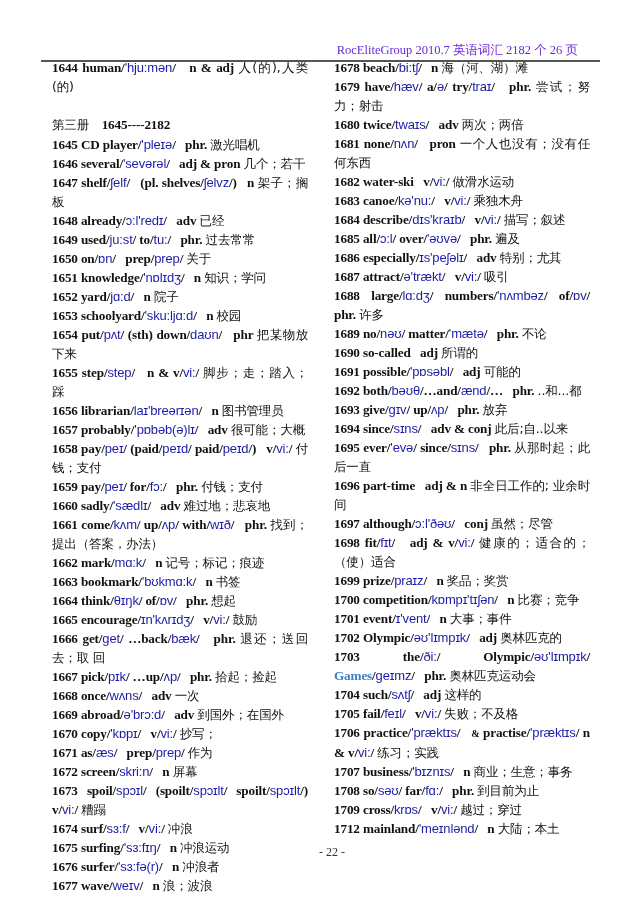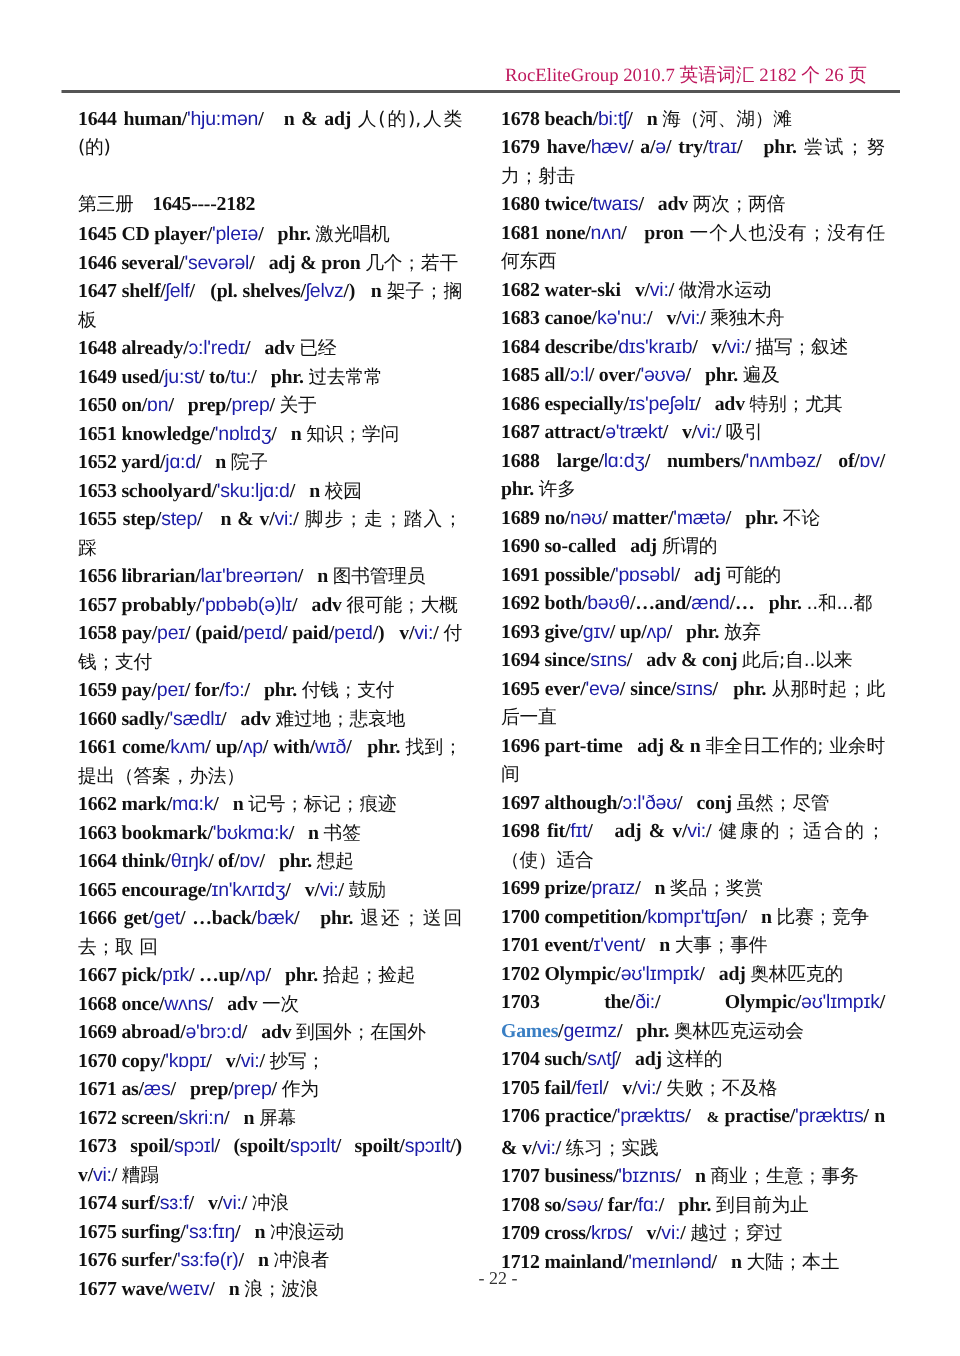--- a/index.html
+++ b/index.html
@@ -1,21 +1,21 @@
 <!DOCTYPE html>
 <html><head>
 <meta charset="utf-8">
 <style>
   html, body { margin: 0; padding: 0; background: #ffffff; }
   body { width: 640px; height: 904px; position: relative; overflow: hidden;
          font-family: "Liberation Serif", "DejaVu Serif", serif; color: #111; }
   .header { position: absolute; top: 40px; left: 41px; width: 559px; height: 20px;
             border-bottom: 2px solid #555; }
-  .header-text { position: absolute; right: 22px; top: 2px; font-size: 12.5px; color: #be185d; }
-  .col { position: absolute; top: 69px; width: 256px; font-size: 13.2px; line-height: 19px;
+  .header-text { position: absolute; right: 22px; top: 2px; font-size: 12.5px; color: #6d28d9; }
+  .col { position: absolute; top: 58px; width: 256px; font-size: 13.2px; line-height: 19px;
          font-weight: bold; letter-spacing: -0.15px; text-align: justify; }
   .col.left { left: 52px; }
   .col.right { left: 334px; }
   .entry { margin: 0; }
   .entry .ph { color: #1c1ca8; font-family: "Liberation Sans", "DejaVu Sans", sans-serif;
                font-weight: normal; font-size: 13px; }
   .entry .zh { font-weight: normal; font-family: "DejaVu Sans", sans-serif; font-size: 12.5px; }
   .entry .hl { color: #3a7fc4; margin-top: 45px; }
   .entry .sm { font-size: 10px; }
   .spacer { height: 19px; }
@@ -41,20 +41,21 @@
   <div>
       <p class="entry">1645 CD player/<span class="ph">'pleɪə</span>/&nbsp;&nbsp; phr. <span class="zh">激光唱机</span></p>
       <p class="entry">1646 several/<span class="ph">'sevərəl</span>/&nbsp;&nbsp; adj &amp; pron <span class="zh">几个；若干</span></p>
       <p class="entry">1647 shelf/<span class="ph">ʃelf</span>/&nbsp;&nbsp; (pl. shelves/<span class="ph">ʃelvz</span>/)&nbsp;&nbsp; n <span class="zh">架子；搁板</span></p>
       <p class="entry">1648 already/<span class="ph">ɔ:l'redɪ</span>/&nbsp;&nbsp; adv <span class="zh">已经</span></p>
       <p class="entry">1649 used/<span class="ph">ju:st</span>/ to/<span class="ph">tu:</span>/&nbsp;&nbsp; phr. <span class="zh">过去常常</span></p>
       <p class="entry">1650 on/<span class="ph">ɒn</span>/&nbsp;&nbsp; prep/<span class="ph">prep</span>/ <span class="zh">关于</span></p>
       <p class="entry">1651 knowledge/<span class="ph">'nɒlɪdʒ</span>/&nbsp;&nbsp; n <span class="zh">知识；学问</span></p>
       <p class="entry">1652 yard/<span class="ph">jɑ:d</span>/&nbsp;&nbsp; n <span class="zh">院子</span></p>
       <p class="entry">1653 schoolyard/<span class="ph">'sku:ljɑ:d</span>/&nbsp;&nbsp; n <span class="zh">校园</span></p>
+      <p class="entry">1654 put/<span class="ph">pʌt</span>/ (sth) down/<span class="ph">daʊn</span>/&nbsp;&nbsp; phr <span class="zh">把某物放下来</span></p>
       <p class="entry">1655 step/<span class="ph">step</span>/&nbsp;&nbsp; n &amp; v/<span class="ph">vi:</span>/ <span class="zh">脚步；走；踏入；踩</span></p>
       <p class="entry">1656 librarian/<span class="ph">laɪ'breərɪən</span>/&nbsp;&nbsp; n <span class="zh">图书管理员</span></p>
       <p class="entry">1657 probably/<span class="ph">'pɒbəb(ə)lɪ</span>/&nbsp;&nbsp; adv <span class="zh">很可能；大概</span></p>
       <p class="entry">1658 pay/<span class="ph">peɪ</span>/ (paid/<span class="ph">peɪd</span>/ paid/<span class="ph">peɪd</span>/)&nbsp;&nbsp; v/<span class="ph">vi:</span>/ <span class="zh">付钱；支付</span></p>
       <p class="entry">1659 pay/<span class="ph">peɪ</span>/ for/<span class="ph">fɔ:</span>/&nbsp;&nbsp; phr. <span class="zh">付钱；支付</span></p>
       <p class="entry">1660 sadly/<span class="ph">'sædlɪ</span>/&nbsp;&nbsp; adv <span class="zh">难过地；悲哀地</span></p>
       <p class="entry">1661 come/<span class="ph">kʌm</span>/ up/<span class="ph">ʌp</span>/ with/<span class="ph">wɪð</span>/&nbsp;&nbsp; phr. <span class="zh">找到；提出（答案，办法）</span></p>
       <p class="entry">1662 mark/<span class="ph">mɑ:k</span>/&nbsp;&nbsp; n <span class="zh">记号；标记；痕迹</span></p>
       <p class="entry">1663 bookmark/<span class="ph">'bʊkmɑ:k</span>/&nbsp;&nbsp; n <span class="zh">书签</span></p>
       <p class="entry">1664 think/<span class="ph">θɪŋk</span>/ of/<span class="ph">ɒv</span>/&nbsp;&nbsp; phr. <span class="zh">想起</span></p>

